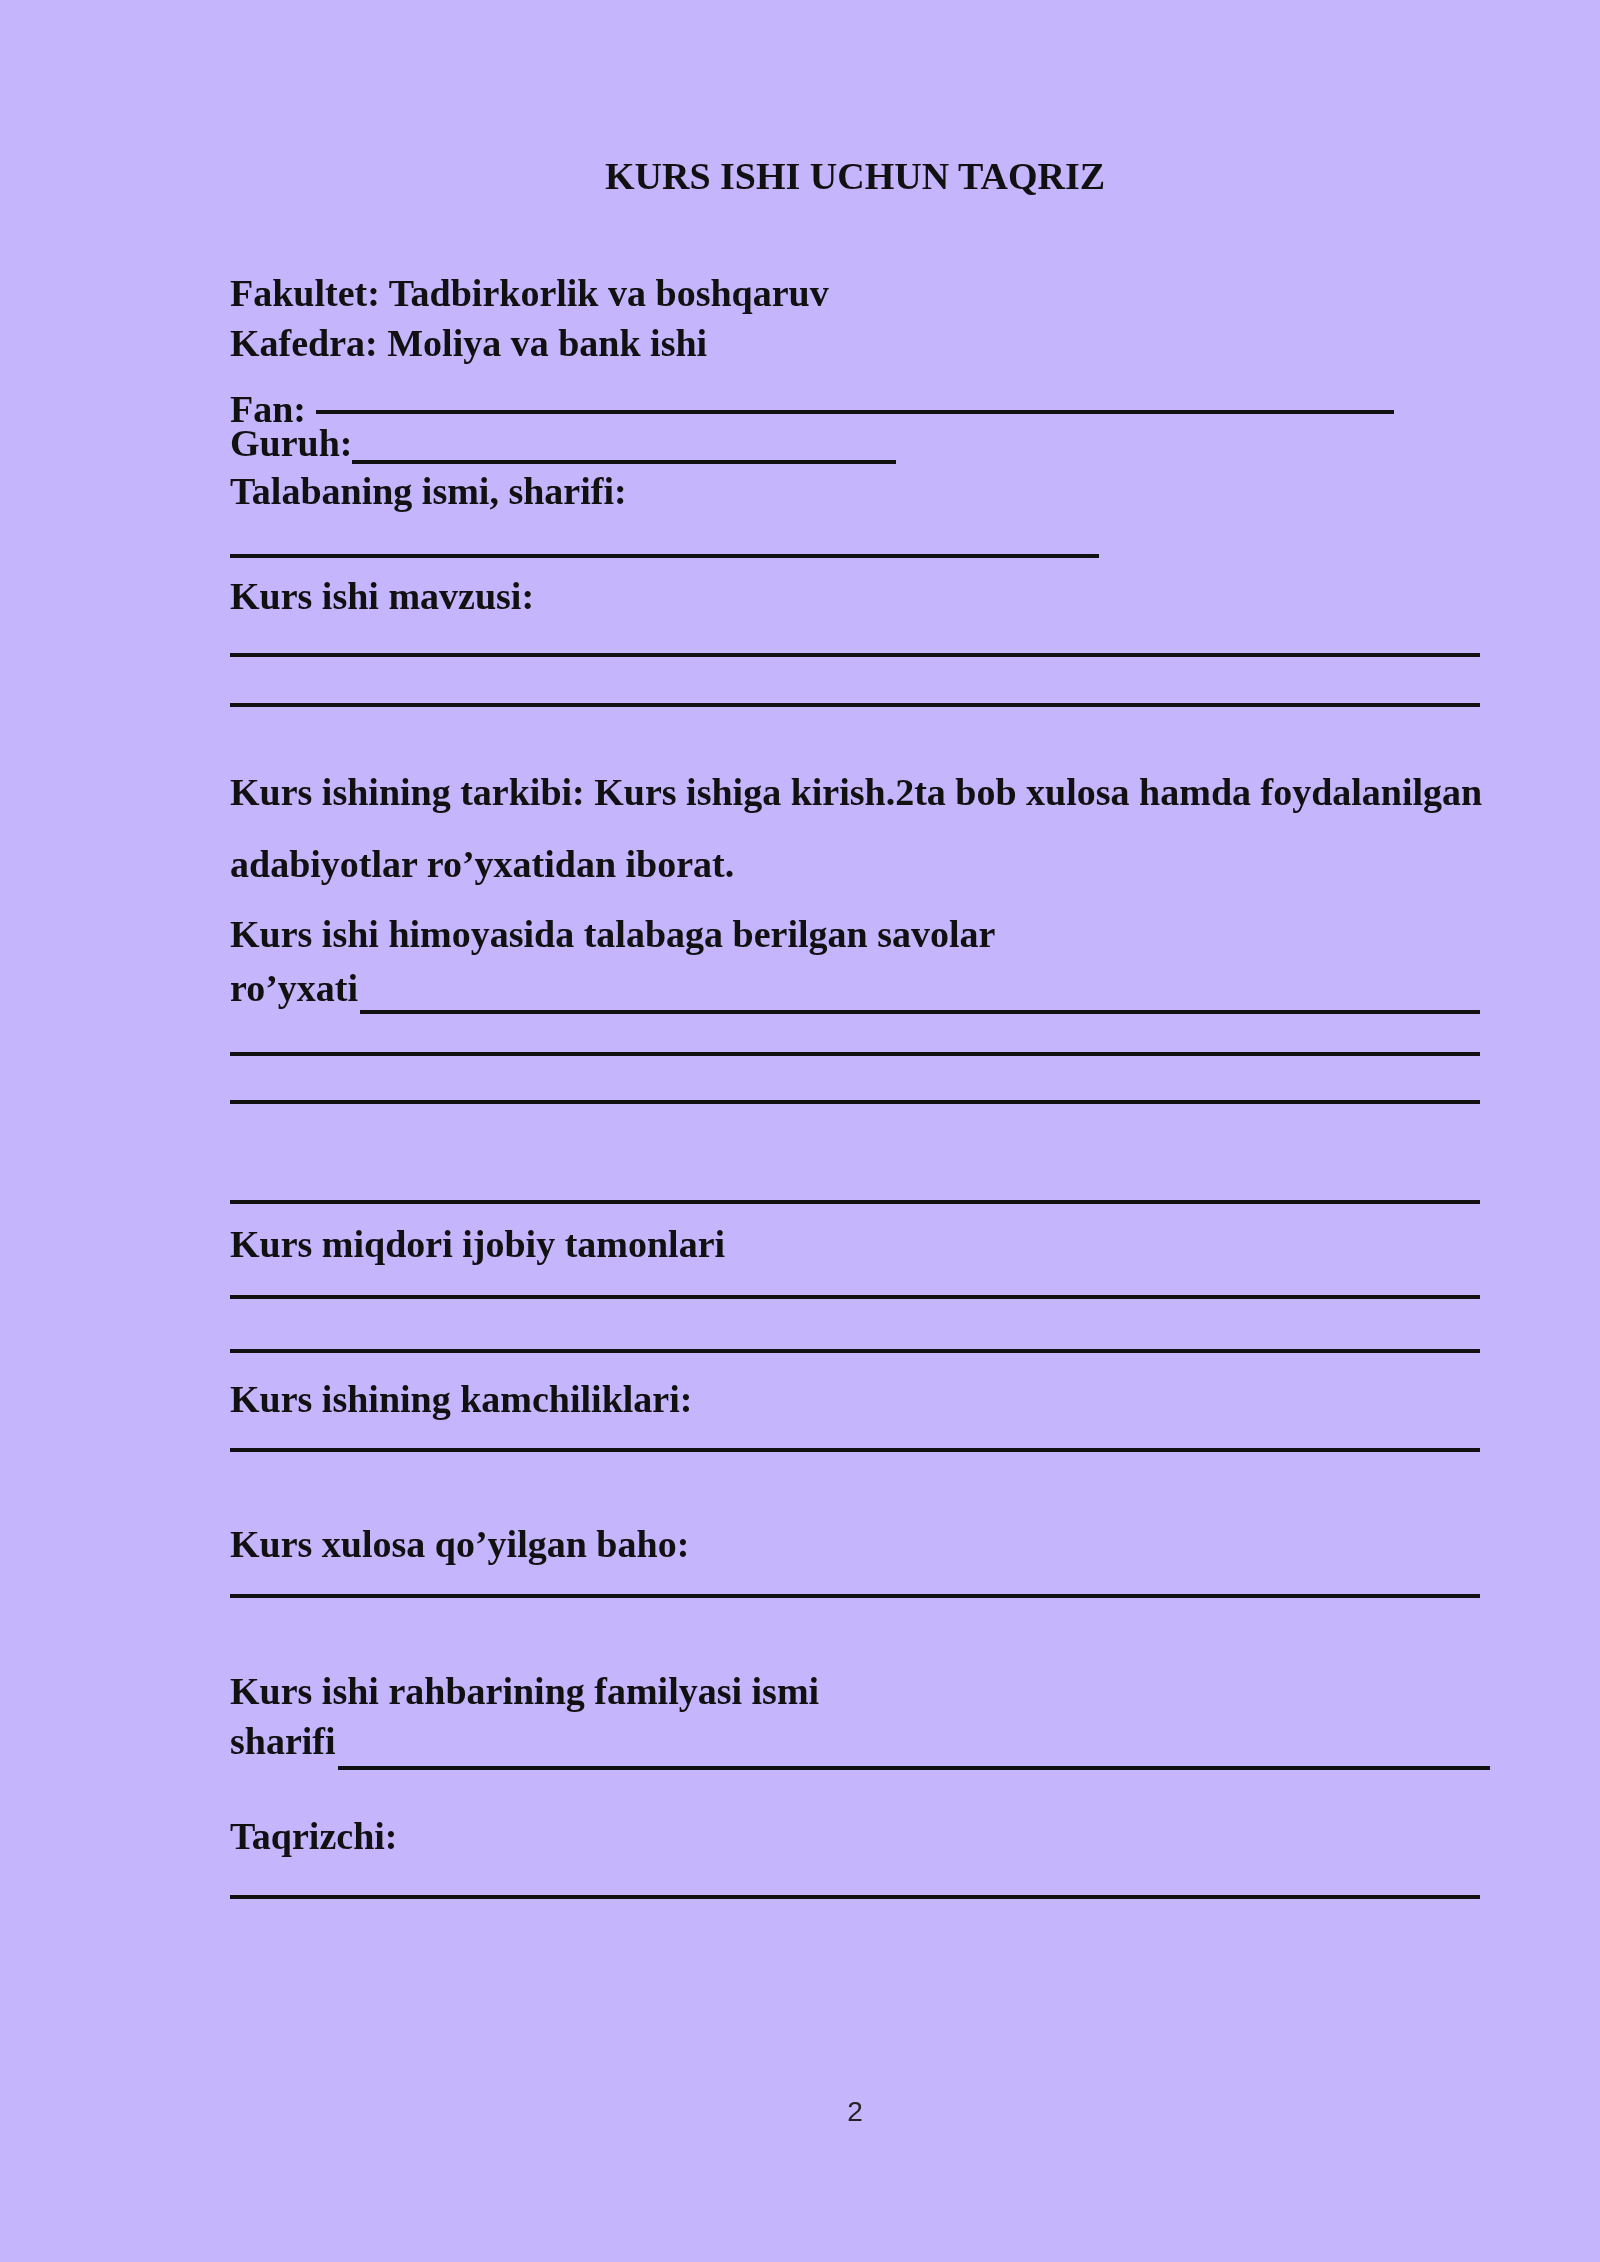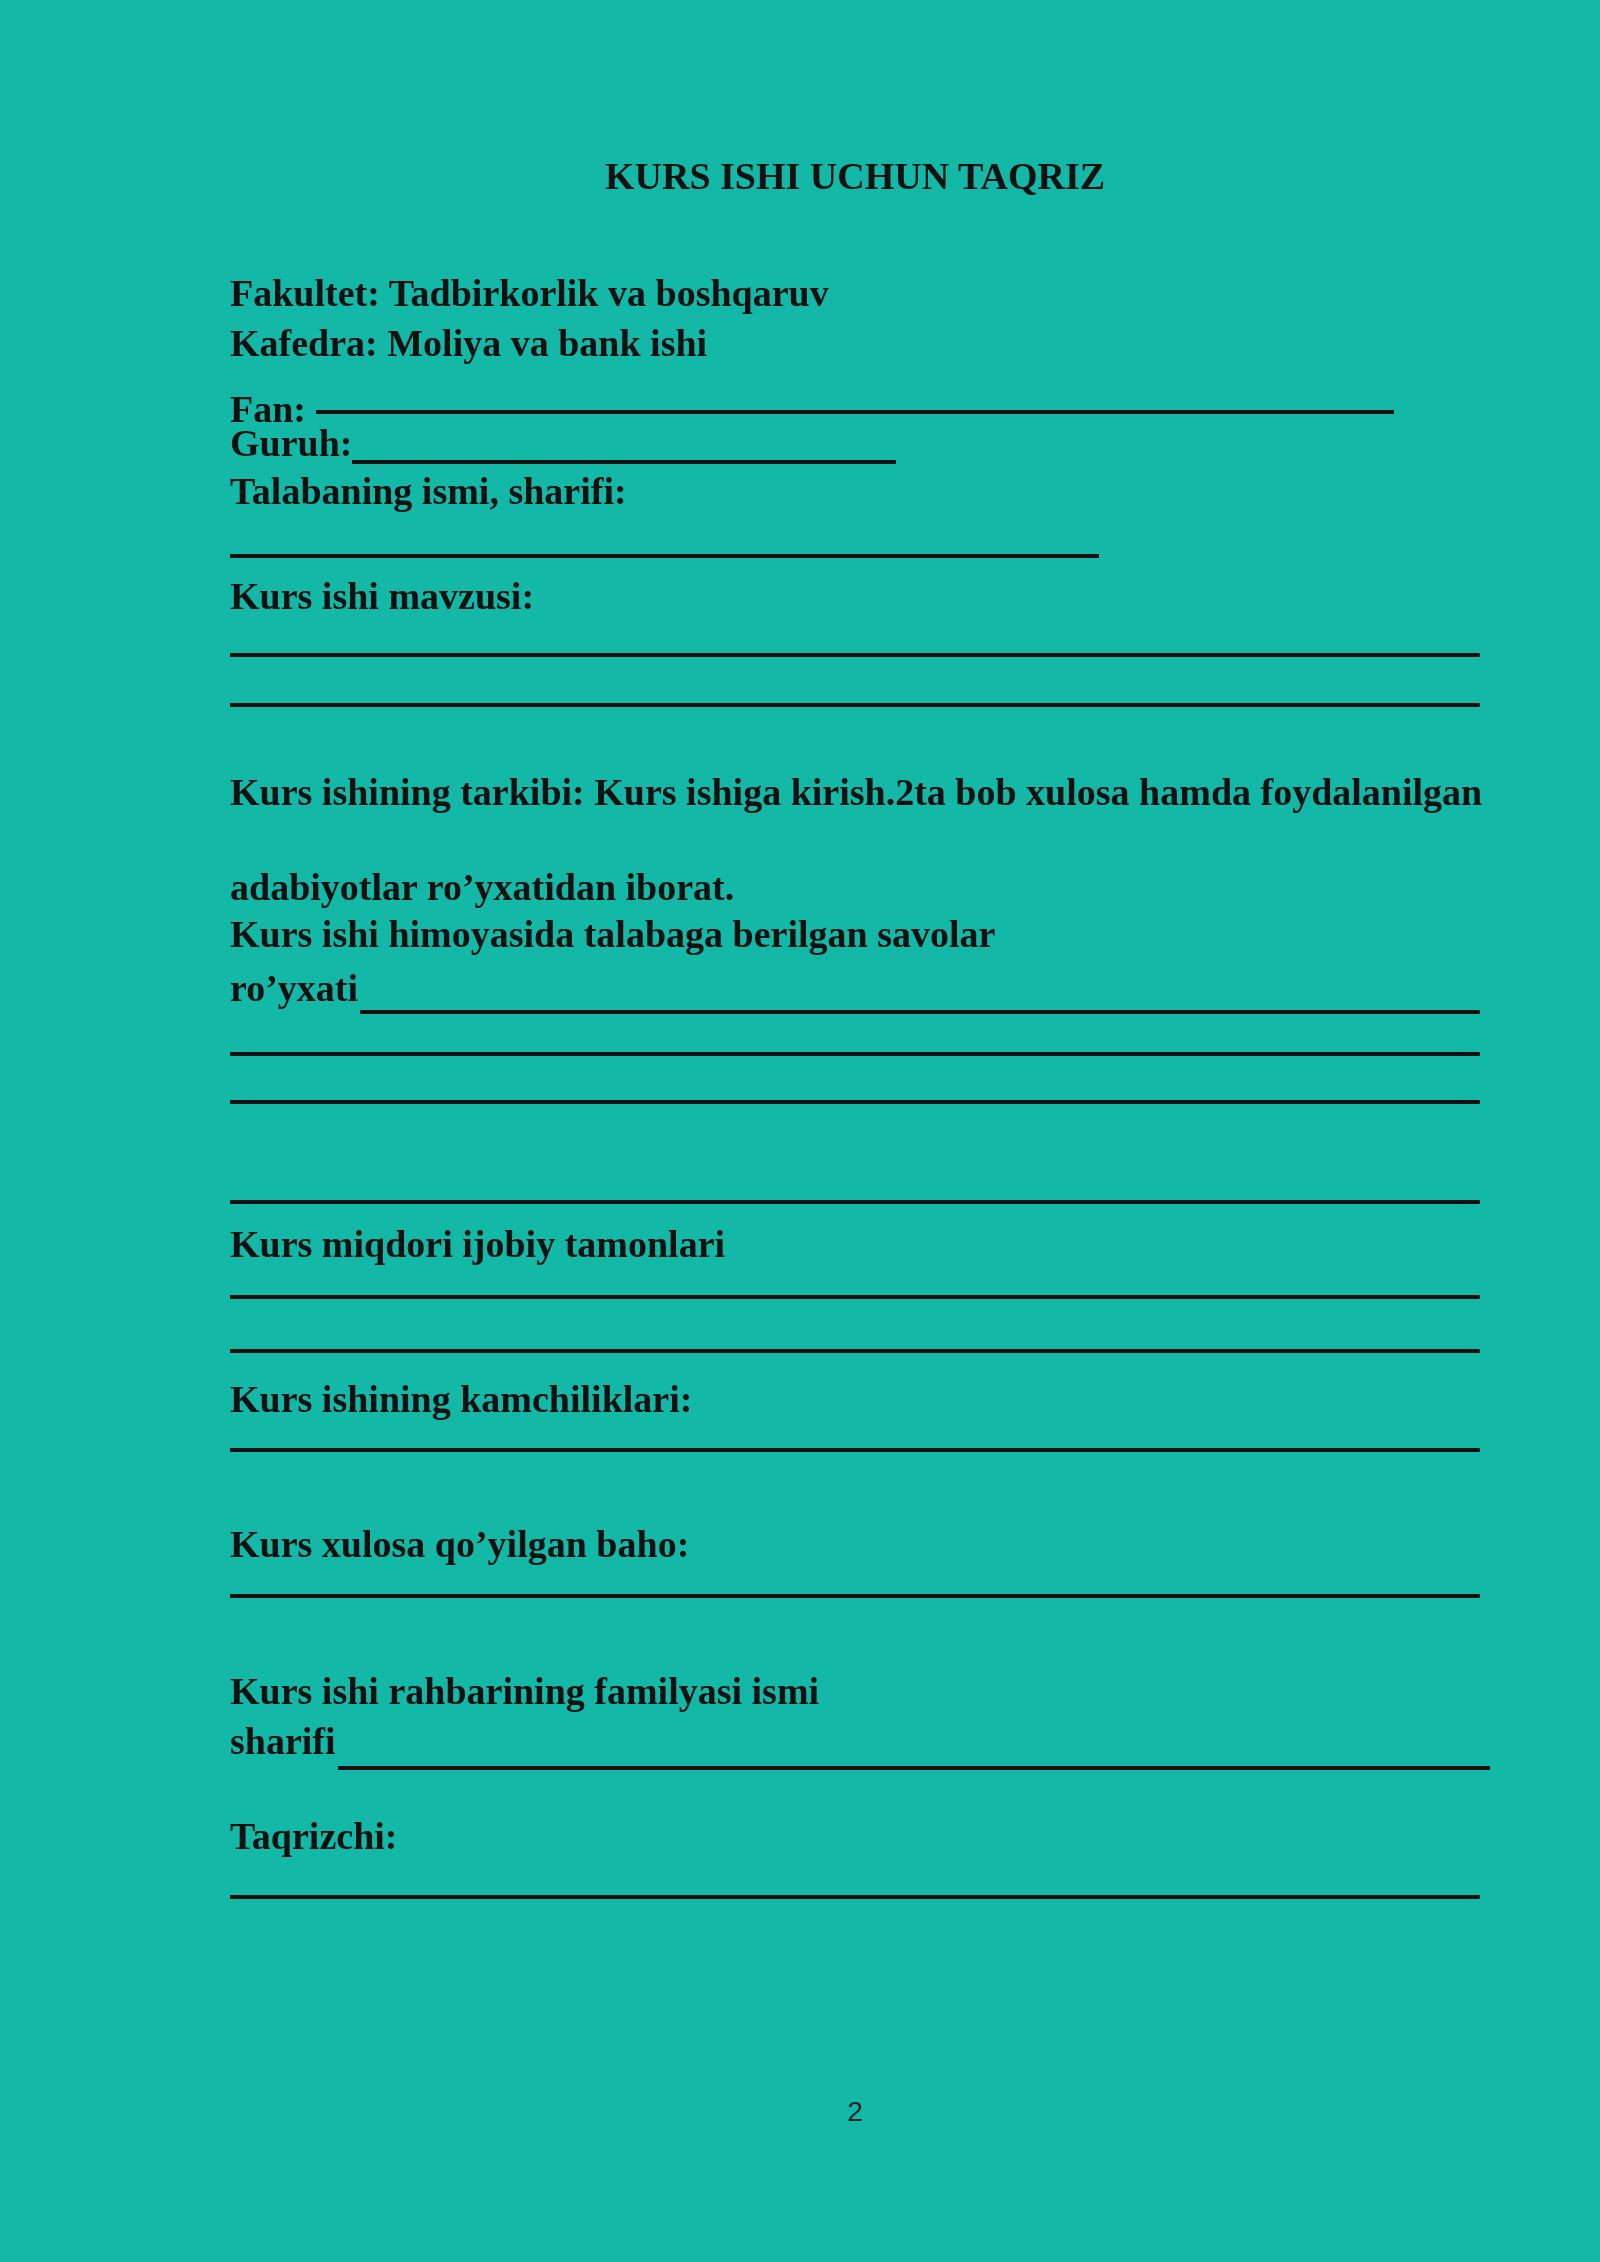--- a/index.html
+++ b/index.html
@@ -4,21 +4,21 @@
 <style>
   html, body {
     margin: 0;
     padding: 0;
     background: #ffffff;
   }
   .page {
     position: relative;
     width: 1600px;
     height: 2262px;
-    background: #14b8a6;
+    background: #c4b5fd;
     overflow: hidden;
     font-family: "Liberation Serif", "DejaVu Serif", serif;
     color: #111111;
   }
   .row {
     position: absolute;
     left: 230px;
     font-size: 38px;
     line-height: 50px;
     font-weight: bold;
@@ -71,21 +71,21 @@
   <div class="fill" style="top:460px; left:352px; width:544px;"></div>
 
   <div class="row" style="top:466px;">Talabaning ismi, sharifi:</div>
   <div class="fill" style="top:554px; left:230px; width:869px;"></div>
 
   <div class="row" style="top:571px;">Kurs ishi mavzusi:</div>
   <div class="fill" style="top:653px; left:230px; width:1250px;"></div>
   <div class="fill" style="top:703px; left:230px; width:1250px;"></div>
 
   <div class="row" style="top:767px;">Kurs ishining tarkibi: Kurs ishiga kirish.2ta bob xulosa hamda foydalanilgan</div>
-  <div class="row" style="top:862px;">adabiyotlar ro’yxatidan iborat.</div>
+  <div class="row" style="top:839px;">adabiyotlar ro’yxatidan iborat.</div>
 
   <div class="row" style="top:909px;">Kurs ishi himoyasida talabaga berilgan savolar</div>
   <div class="row" style="top:963px;">ro’yxati</div>
   <div class="fill" style="top:1010px; left:360px; width:1120px;"></div>
   <div class="fill" style="top:1052px; left:230px; width:1250px;"></div>
   <div class="fill" style="top:1100px; left:230px; width:1250px;"></div>
 
   <div class="fill" style="top:1200px; left:230px; width:1250px;"></div>
 
   <div class="row" style="top:1219px;">Kurs miqdori ijobiy tamonlari</div>

